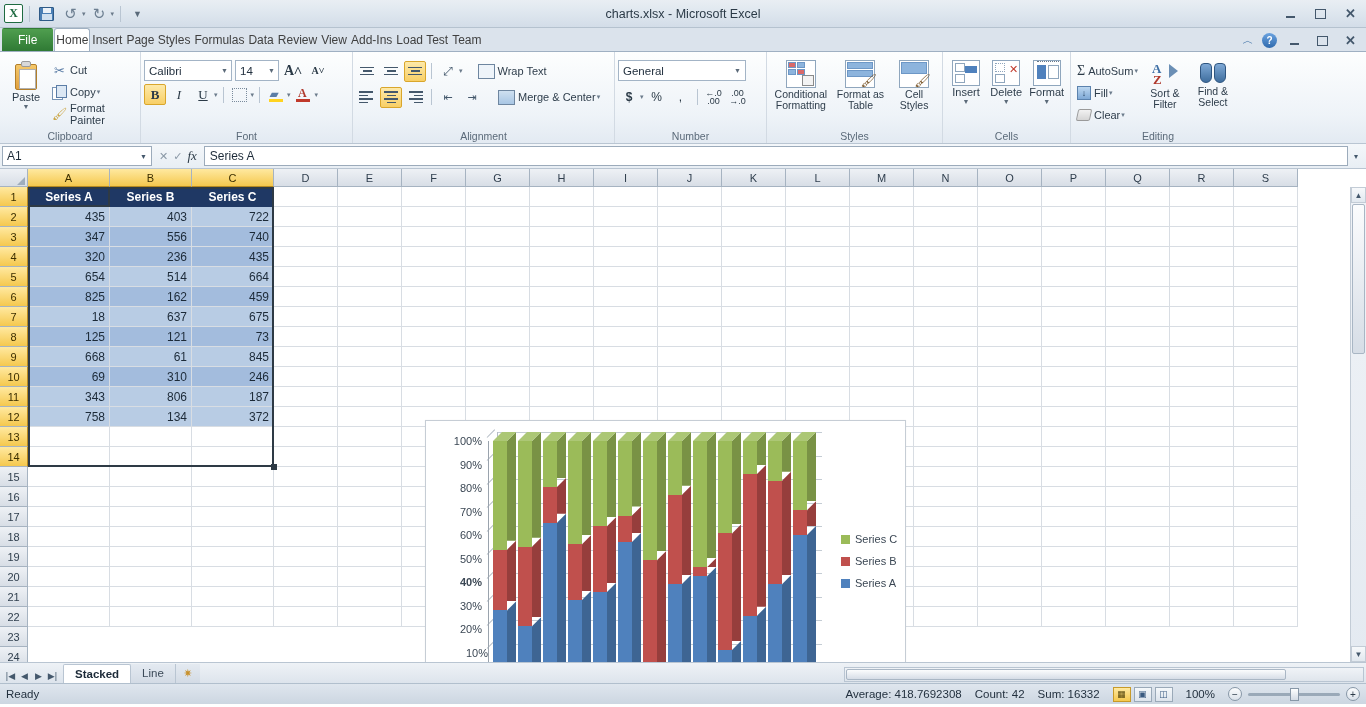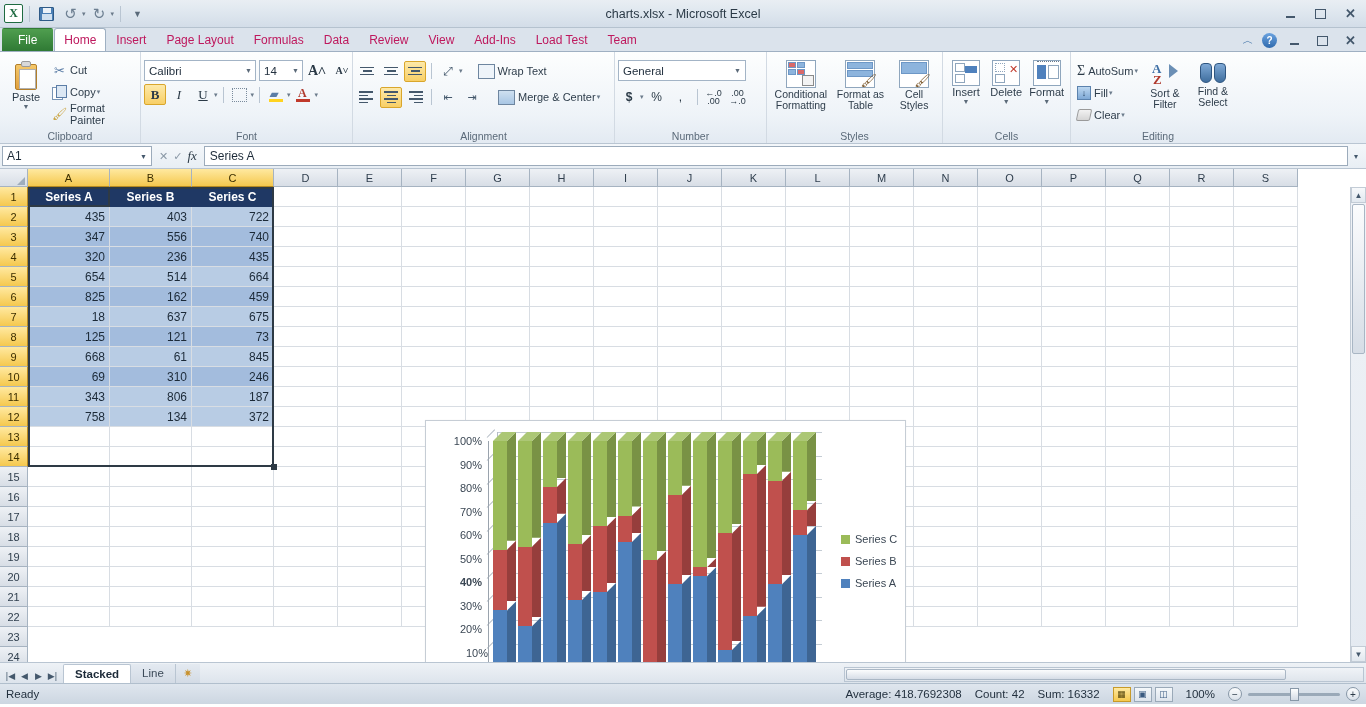--- a/index.html
+++ b/index.html
@@ -46,21 +46,21 @@
   .wc { width:21px;height:15px;color:#44586c;display:flex;align-items:center;justify-content:center;font-size:11px;}
   .wc-min::after{content:"";width:9px;height:2px;background:#44586c;margin-top:7px;}
   .wc-max::after{content:"";width:9px;height:8px;border:1.5px solid #44586c;}
   .wc-close{font-size:13px;font-weight:bold;}
   
   .tabstrip {
     height: 24px; background:#dbe3ec; border-bottom:1px solid #9fb0c2;
     display:flex; align-items:flex-end; position:relative;
   }
   .tab {
-    padding: 3px 9px 4px; font-size:12px; color:#be185d; height:22px;
+    padding: 3px 1px 4px; font-size:12px; color:#404040; height:22px;
     display:flex; align-items:center; border:1px solid transparent;
     border-bottom:none; border-radius:3px 3px 0 0;
   }
   .tab.file {
     background: linear-gradient(to bottom,#4f9e4f,#2f7a34);
     color:#fff; font-weight:normal; margin:0 1px 0 2px;
     height:23px; border-radius:2px 2px 0 0; padding:3px 15px 4px;
   }
   .tab.active {
     background:#fff; border-color:#9fb0c2; height:23px;
@@ -243,21 +243,21 @@
     <div class="wc wc-min"></div>
     <div class="wc wc-max"></div>
     <div class="wc wc-close">✕</div>
   </div>
 </div>
 
 <div class="tabstrip">
   <div class="tab file">File</div>
   <div class="tab active">Home</div>
   <div class="tab">Insert</div>
-  <div class="tab">Page Layout</div>
+  <div class="tab">Page Styles</div>
   <div class="tab">Formulas</div>
   <div class="tab">Data</div>
   <div class="tab">Review</div>
   <div class="tab">View</div>
   <div class="tab">Add-Ins</div>
   <div class="tab">Load Test</div>
   <div class="tab">Team</div>
   <div class="tab-right">
     <div class="mini-btn">︿</div>
     <div class="help-ic">?</div>
@@ -295,21 +295,21 @@
           <span>Format Painter</span>
         </div>
       </div>
     </div>
     <div class="rglabel">Clipboard</div>
   </div>
 
   <div class="rgroup" style="width:212px;">
     <div class="rgbody" style="flex-direction:column;gap:3px;padding-top:5px;">
       <div style="display:flex;gap:3px;align-items:center;">
-        <div class="fsel" style="width:112px;">
+        <div class="fsel" style="width:88px;">
           <span>Calibri</span>
           <span class="cap">▼</span>
         </div>
         <div class="fsel" style="width:44px;">
           <span>14</span>
           <span class="cap">▼</span>
         </div>
         <div class="sqbtn">
             <span class="grow-A">A˄</span>
           </div>

